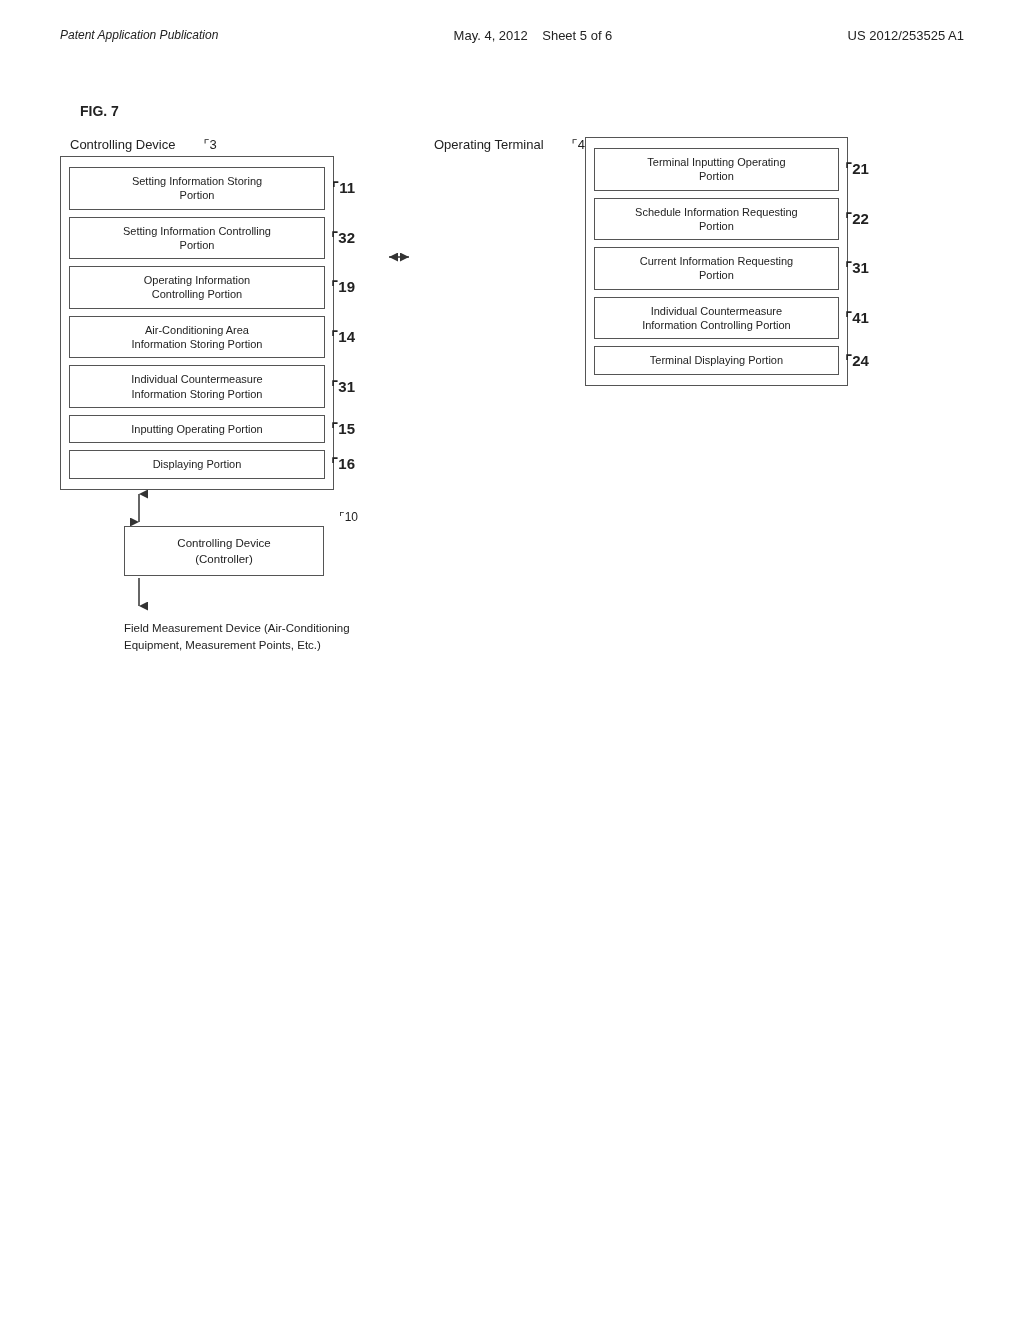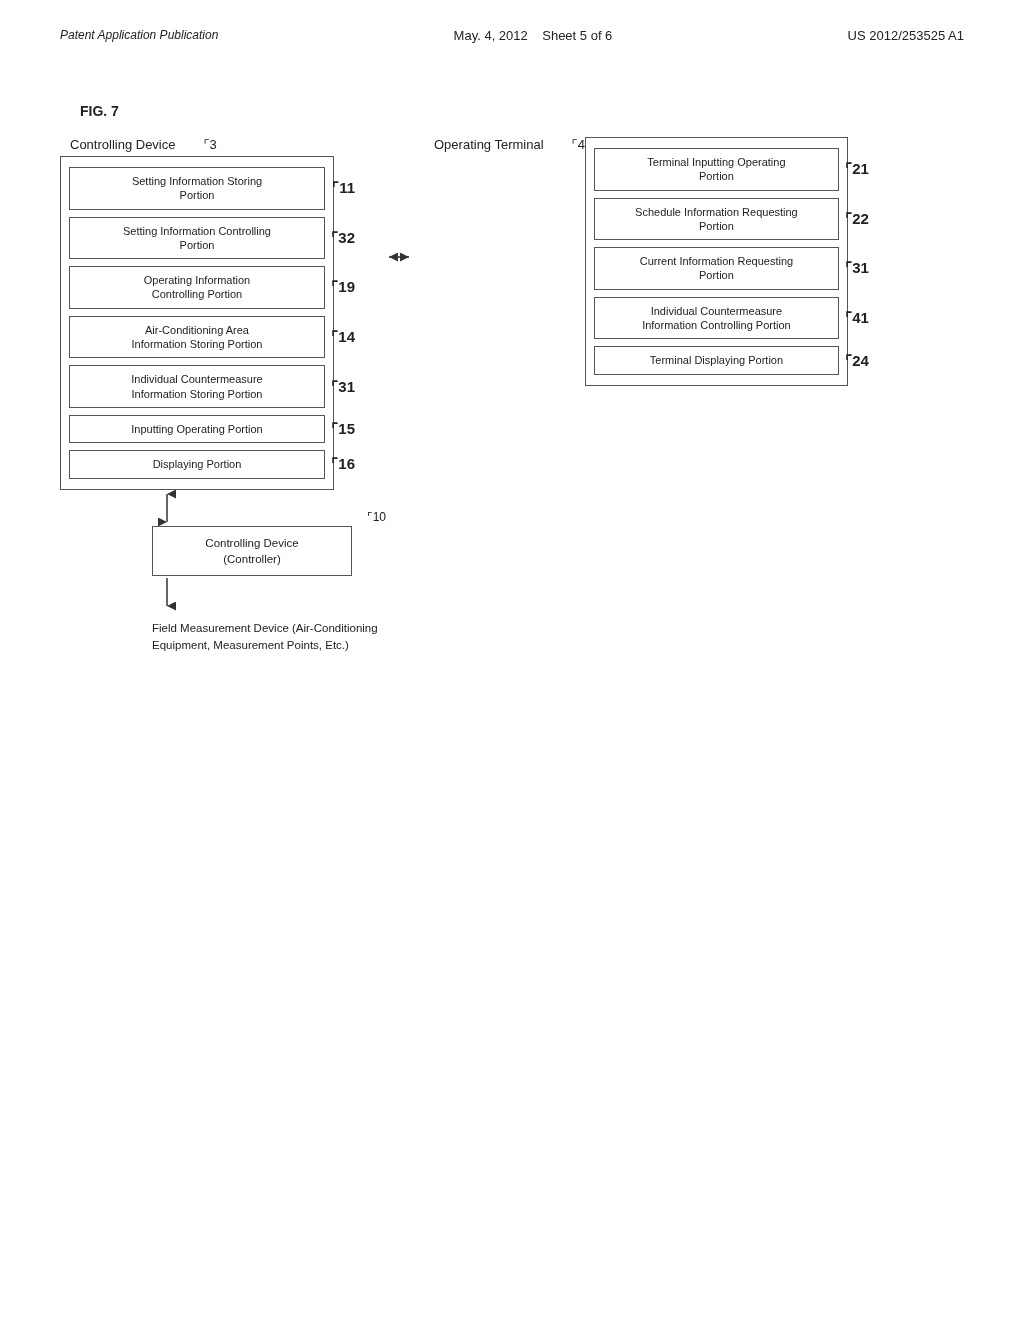--- a/index.html
+++ b/index.html
@@ -217,21 +217,21 @@
           <div style="position:relative;">
             <div class="inner-box">Terminal Displaying Portion</div>
             <span class="ref-num">⌜24</span>
           </div>
 
         </div>
       </div>
 
     </div>
 
-    <div style="display:flex; flex-direction:column; align-items:flex-start; margin-left:92px; margin-top:0;">
+    <div style="display:flex; flex-direction:column; align-items:flex-start; margin-left:64px; margin-top:0;">
 
       <svg width="30" height="36">
         <defs>
           <marker id="arr-up" markerWidth="6" markerHeight="6" refX="3" refY="0" orient="auto">
             <path d="M0,6 L3,0 L6,6 Z" fill="#333"></path>
           </marker>
           <marker id="arr-down2" markerWidth="6" markerHeight="6" refX="3" refY="6" orient="auto">
             <path d="M0,0 L3,6 L6,0 Z" fill="#333"></path>
           </marker>
         </defs>

